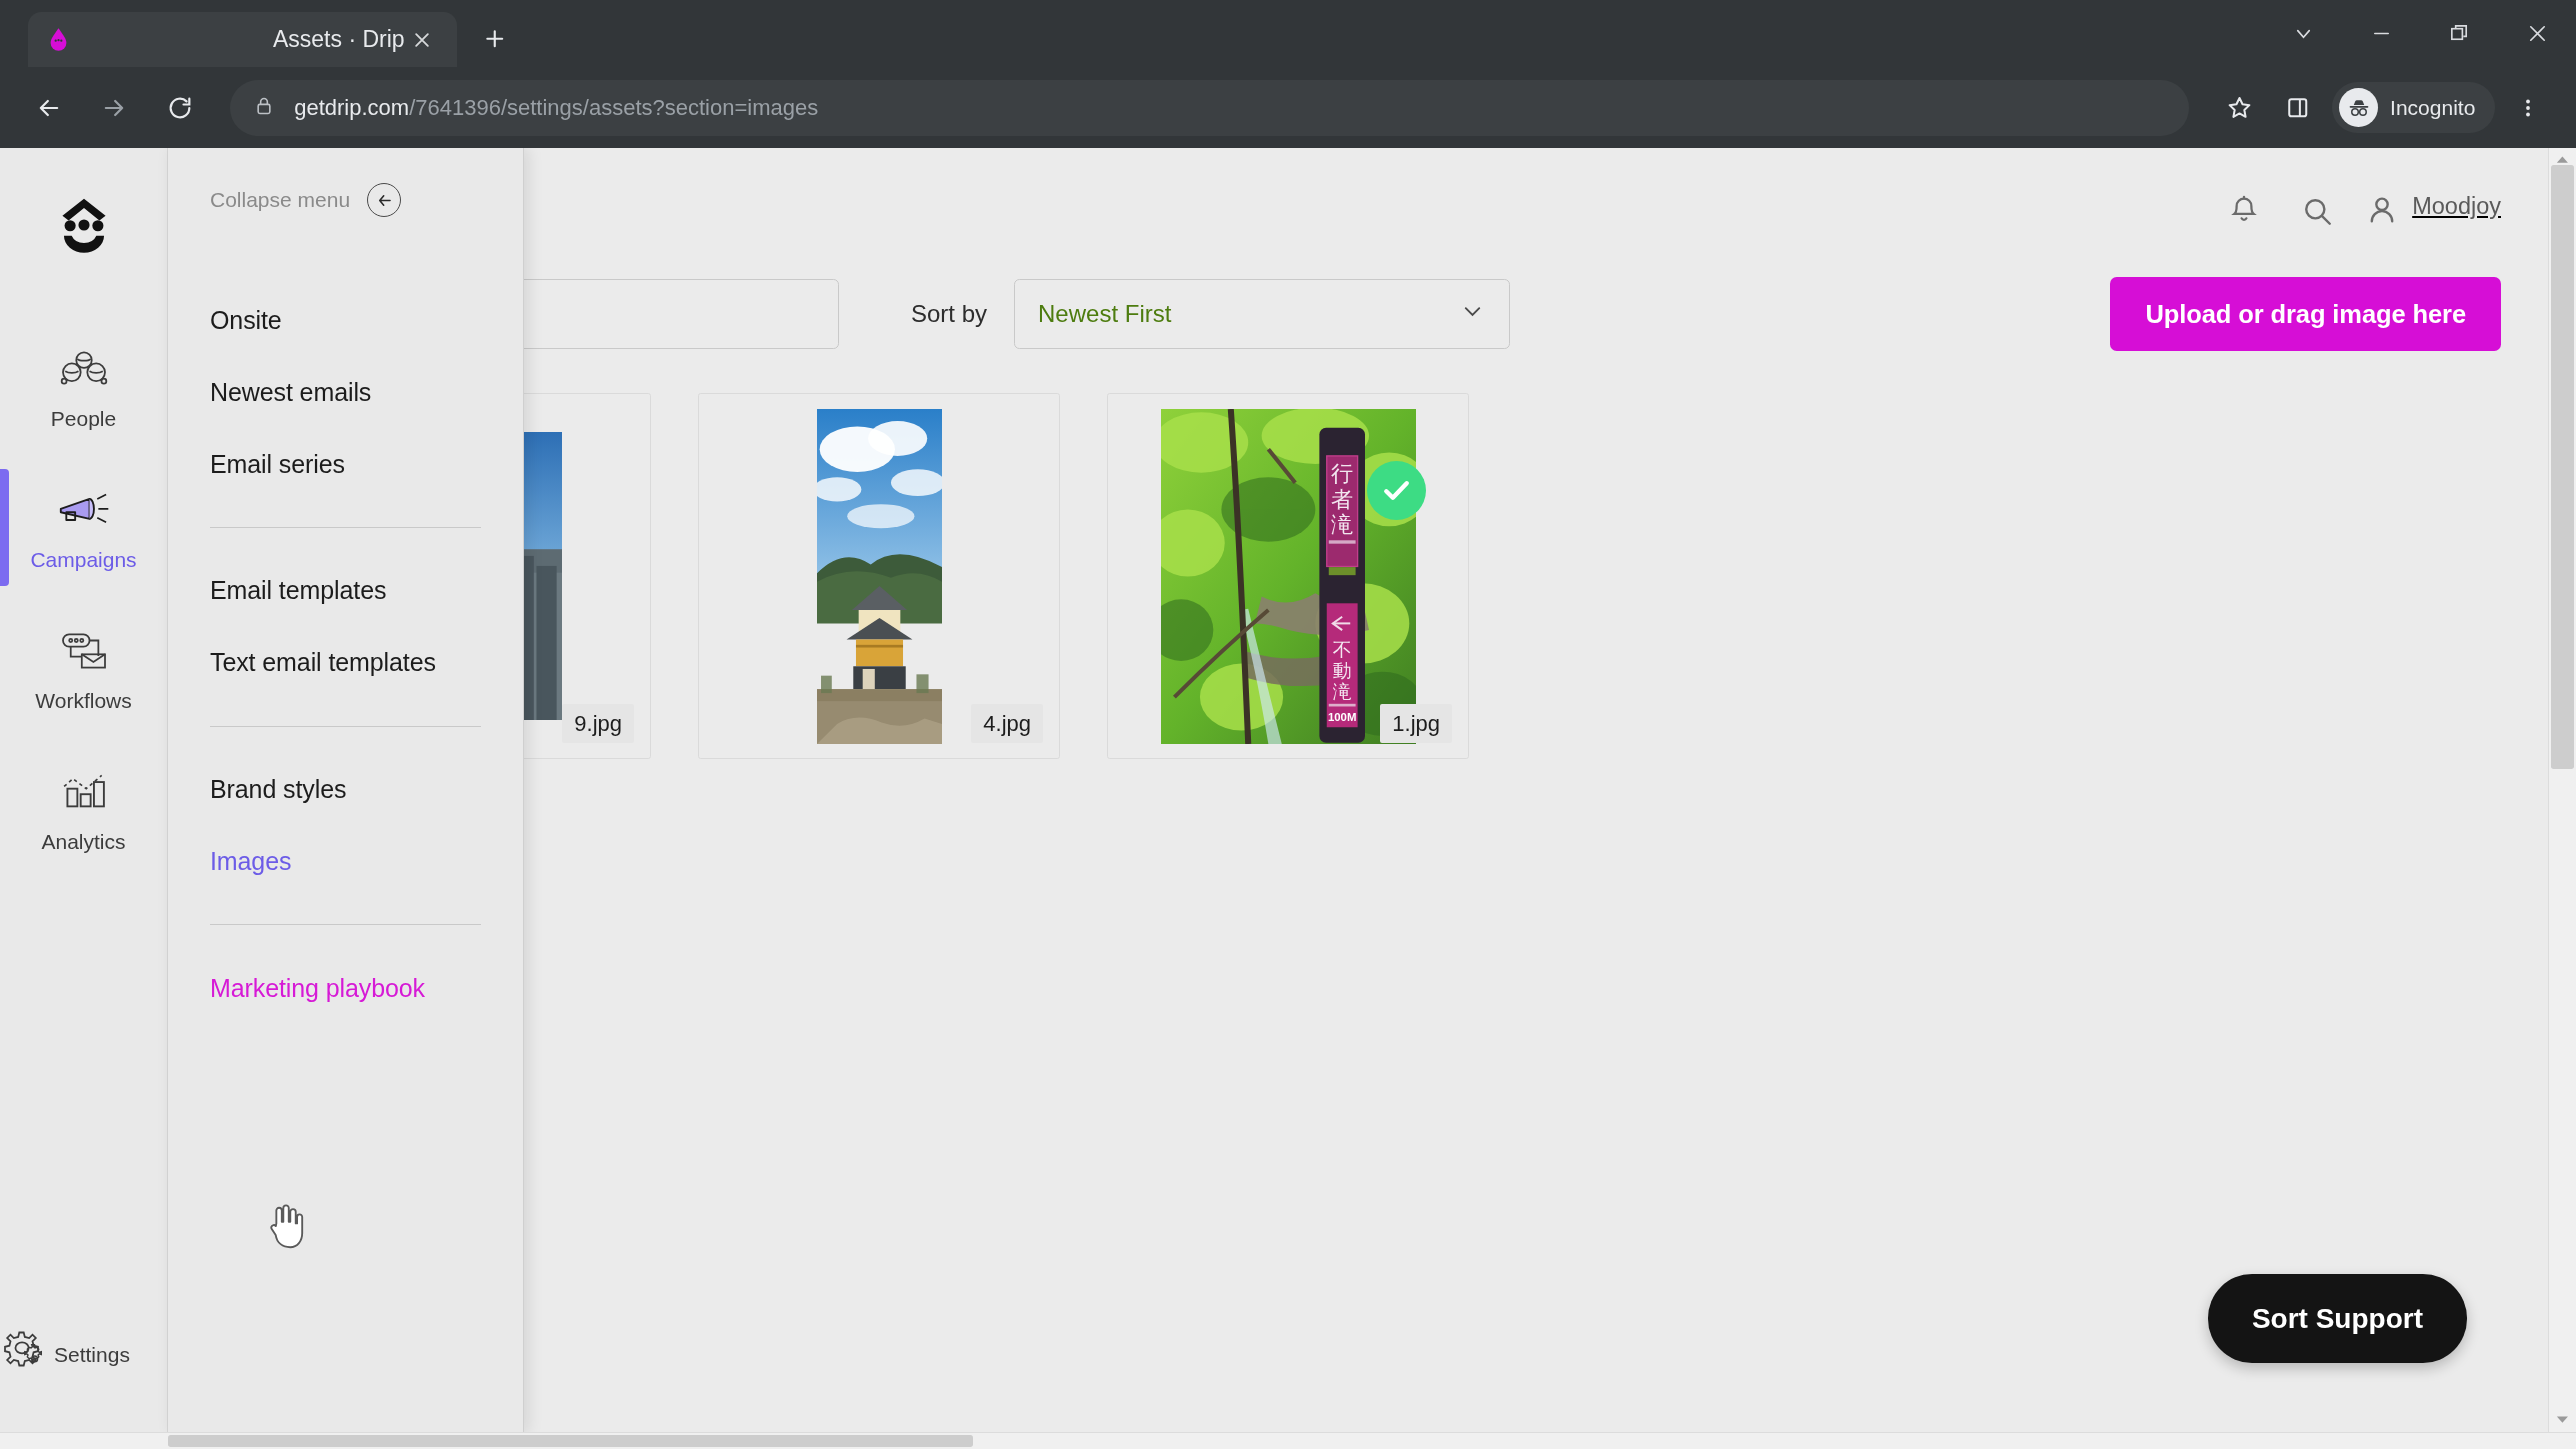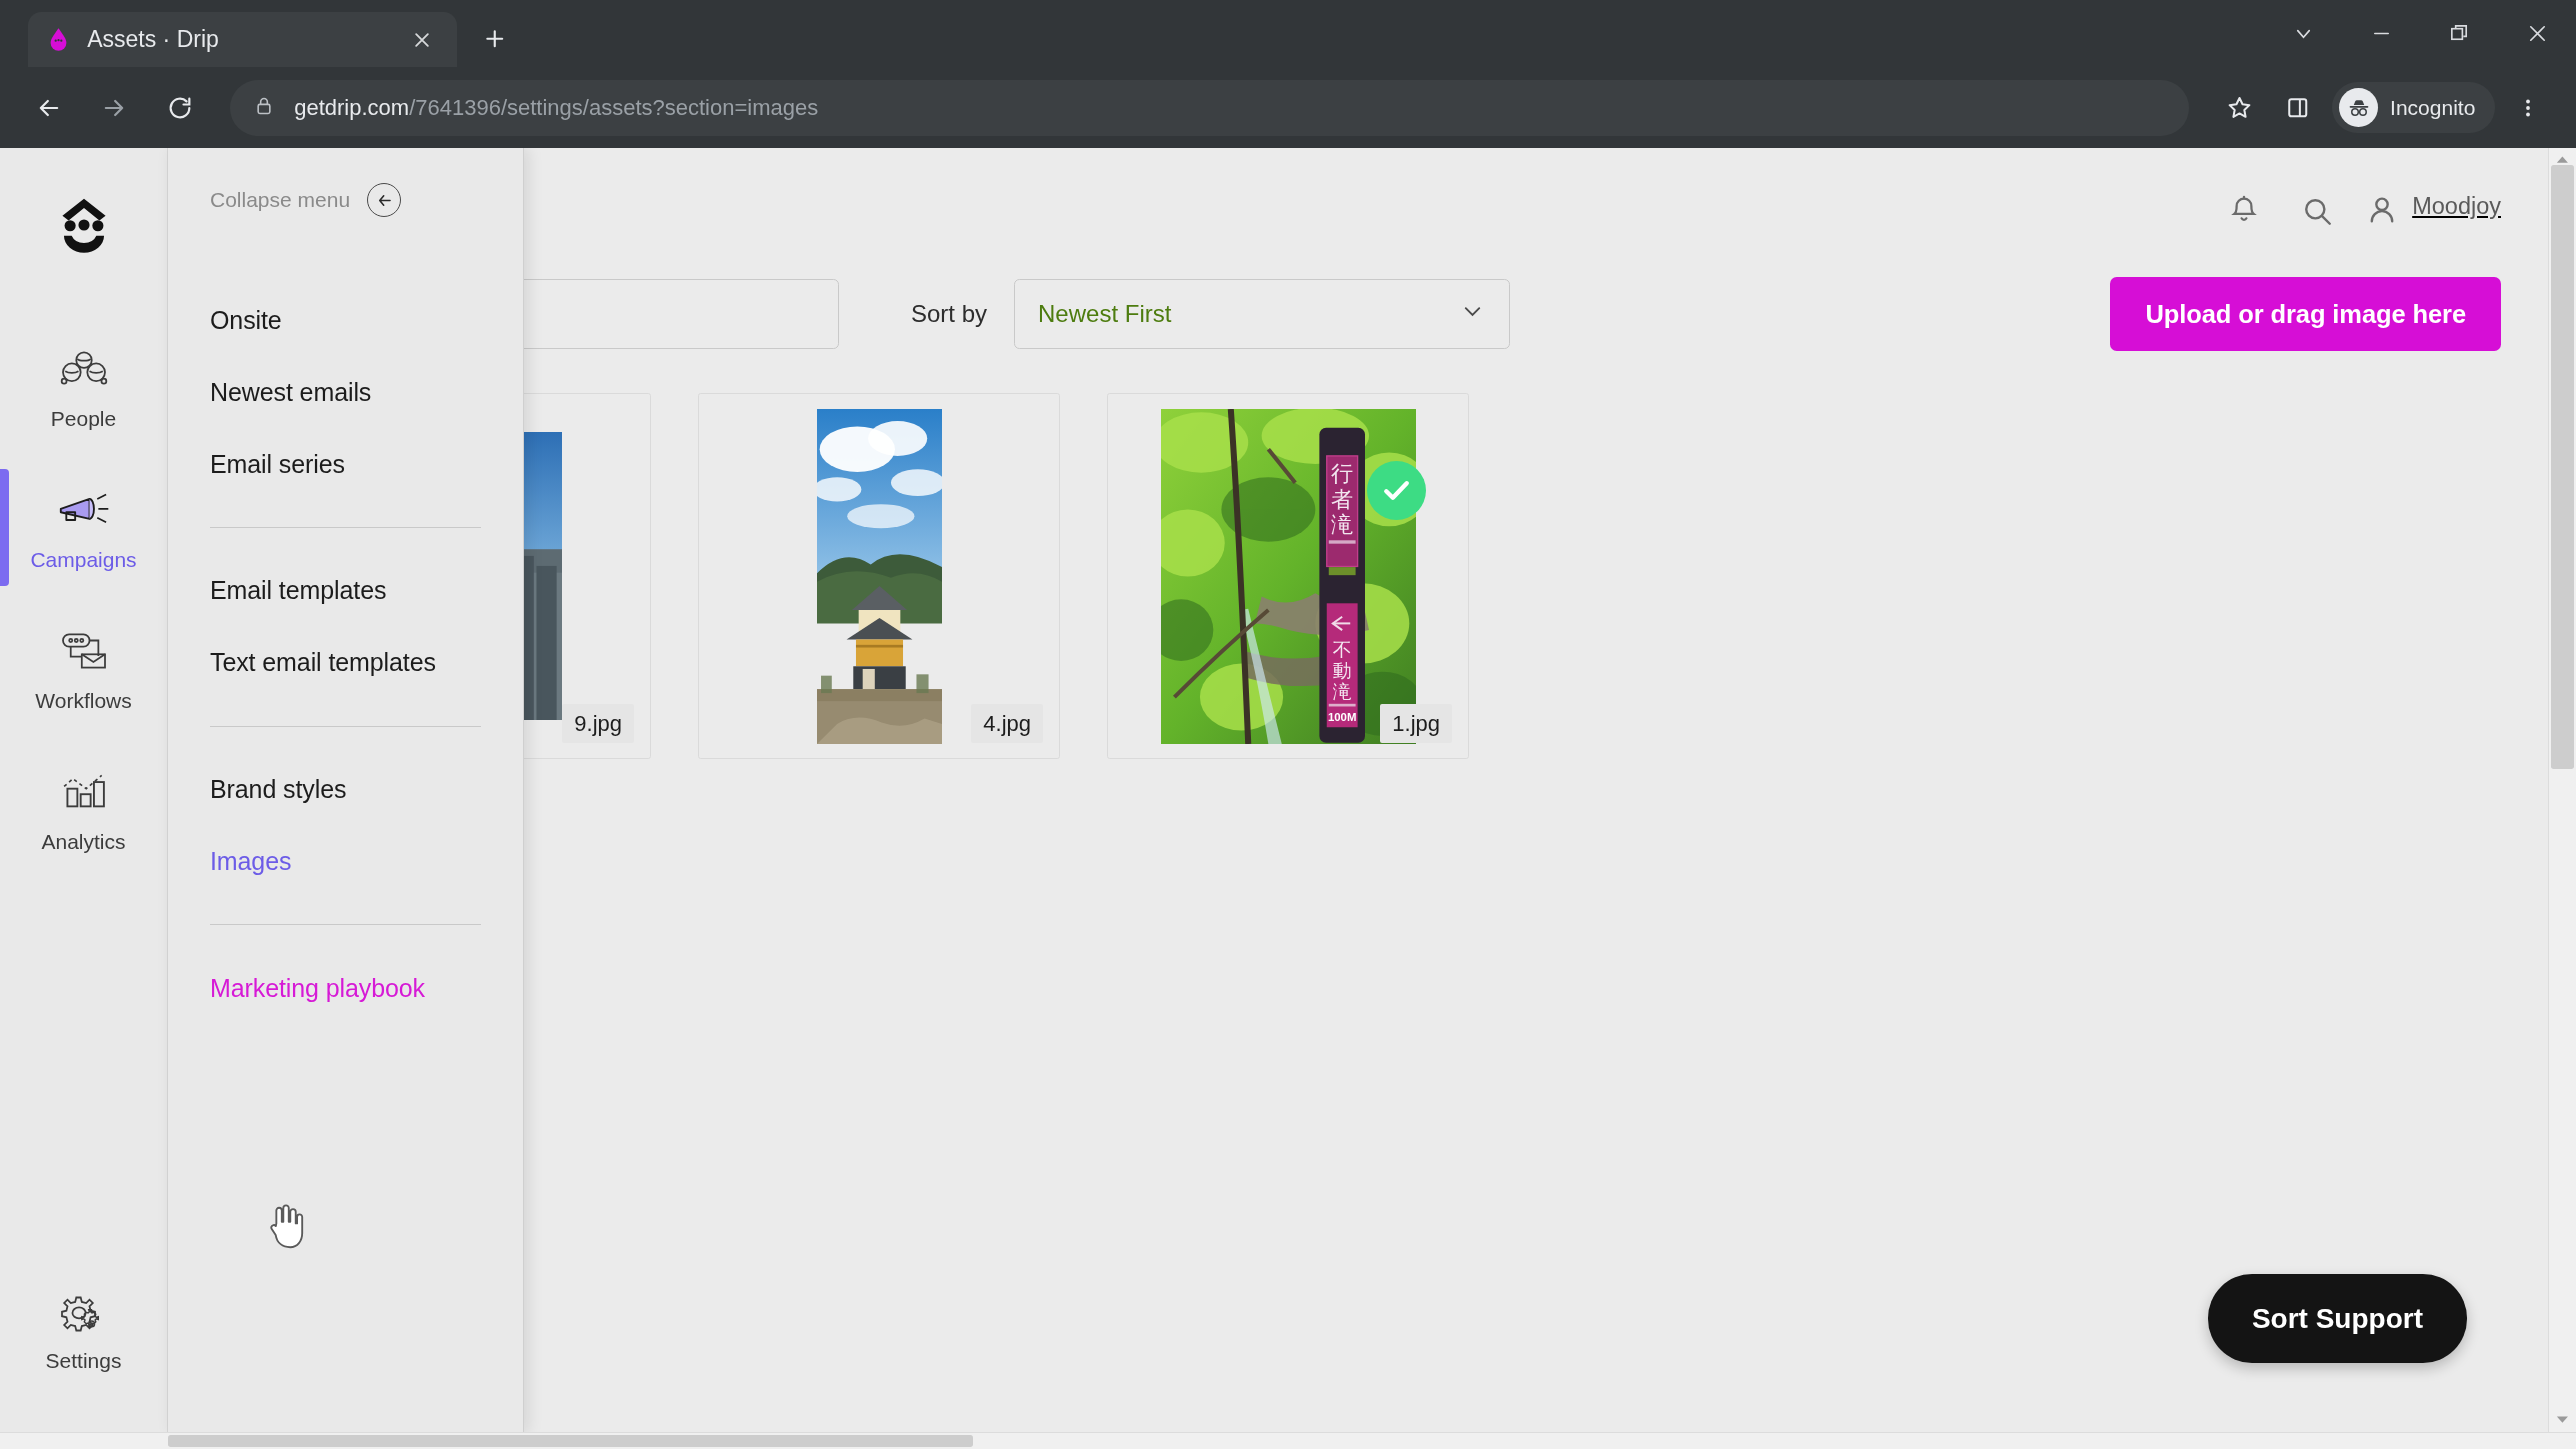--- a/index.html
+++ b/index.html
@@ -16,20 +16,21 @@
 
   .titlebar {
     height: 67px; background: #323639;
     display: flex; align-items: flex-end; position: relative;
   }
   .tab {
     margin-left: 28px; width: 429px; height: 55px;
     background: #3c4043; border-radius: 13.4px 13.4px 0 0;
     display: flex; align-items: center; padding: 0 17.4px;
     position: relative;
+    text-align: right;
   }
   .tab-favicon { width: 27px; height: 27px; flex: 0 0 27px; position: relative; }
   .tab-title {
     flex: 1; color: #e8eaed; font-size: 23px; margin-left: 14.8px;
     white-space: nowrap; overflow: hidden; text-overflow: ellipsis;
   }
   .tab-close {
     width: 35px; height: 35px; border-radius: 50%;
     display: flex; align-items: center; justify-content: center;
     color: #d6d8da; font-size: 24px; line-height: 1;
@@ -96,21 +97,21 @@
   }
   .rail-item .ri-icon { width: 64px; height: 54px; display:flex; align-items:center; justify-content:center; }
   .rail-item .ri-label { margin-top: 10.7px; font-size: 21px; color: #3c3c3c; }
   .rail-item.active .ri-label { color: #6c5ce7; }
   .rail-item.active::before {
     content:""; position:absolute; left:0; top: 12px; bottom: 12px;
     width: 9.4px; background: #7c6bf0; border-radius: 0 4px 4px 0;
   }
   .rail-settings {
     position: absolute; bottom: 60px; width: 100%;
-    display:flex; flex-direction: column; align-items:center;
+    display:flex; flex-direction: row; align-items:center;
   }
   .rail-settings .ri-label { margin-top: 10.7px; font-size: 21px; color: #3c3c3c; }
 
   
   .flyout {
     position: absolute; left: 168px; top: 0; width: 356px; height: 1285px;
     background: #e9e9e9; border-right: 0.7px solid #cfcfcf;
     box-shadow: 4px 0 14.8px rgba(0,0,0,0.10);
     z-index: 30;
   }

